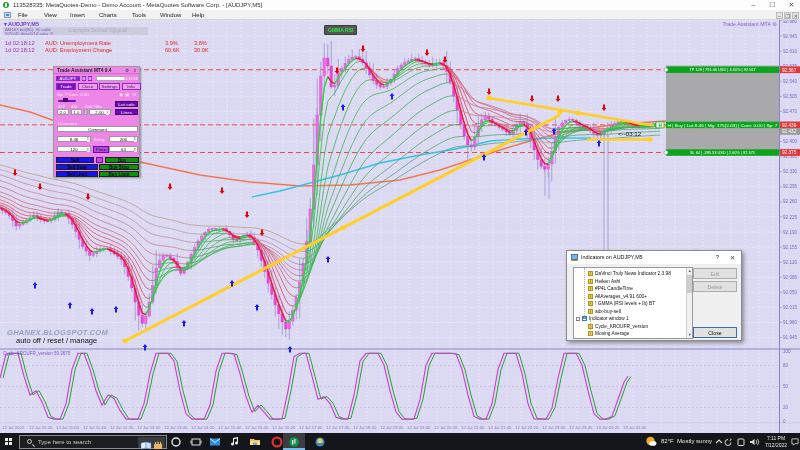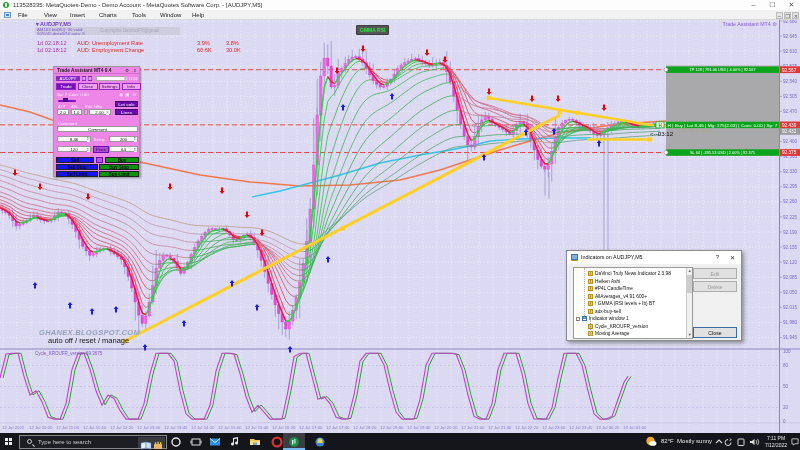--- a/index.html
+++ b/index.html
@@ -17,21 +17,21 @@
   #menu-icon { left:4px; top:12px; width:7px; height:6px; background:#cfe2f5; border:1px solid #6f9fc8; z-index:41; }
   #menu-icon:after{ content:""; position:absolute; left:1px; top:1px; width:3px; height:2px; background:#4a88c0; }
   .menu-item { top:11.5px; font-size:6px; color:#222; z-index:41; }
   .mdi-btn { top:12px; width:7px; height:7px; background:#e4e4e4; border:1px solid #bbb; color:#555; font-size:5px; line-height:6px; text-align:center; z-index:41; }
 
   
   #chart-bg { left:0; top:20px; width:800px; height:413px; background:#dcdaf2; z-index:1; }
   #chart-svg { left:0; top:0; width:800px; height:450px; z-index:5; pointer-events:none; }
 
   
-  .ovl { z-index:15; white-space:nowrap;margin-left:32px; }
+  .ovl { z-index:15; white-space:nowrap; }
   #symbol-label { left:4px; top:21px; font-size:5.5px; color:#6a3fc0; font-weight:bold; }
   #wm-band { left:3px; top:26.5px; width:145px; height:8px; background:#cdccdd; }
   #wm-small { left:68px; top:28px; font-size:4.5px; color:#aaa9bb; }
   #comment1 { left:5px; top:26.5px; font-size:4.3px; color:#7d55cc; }
   #comment2 { left:5px; top:31.2px; font-size:4.3px; color:#7d55cc; }
   .news-row { font-size:5.6px; color:#e02525; }
   .news-time { position:absolute; left:5px; color:#a0359d; }
   .news-label { position:absolute; left:45px; }
   .news-v1 { position:absolute; left:165px; }
   .news-v2 { position:absolute; left:194px; }

